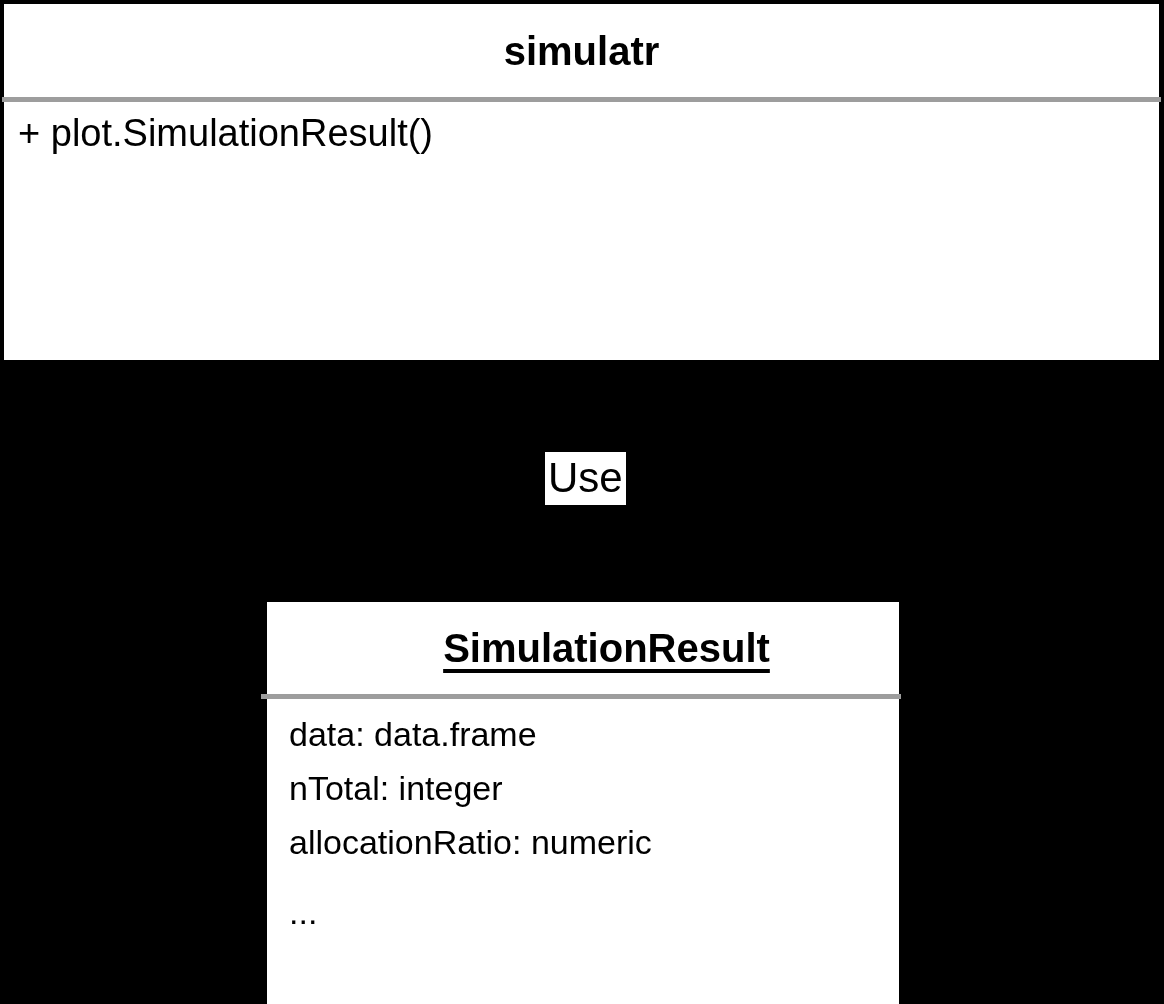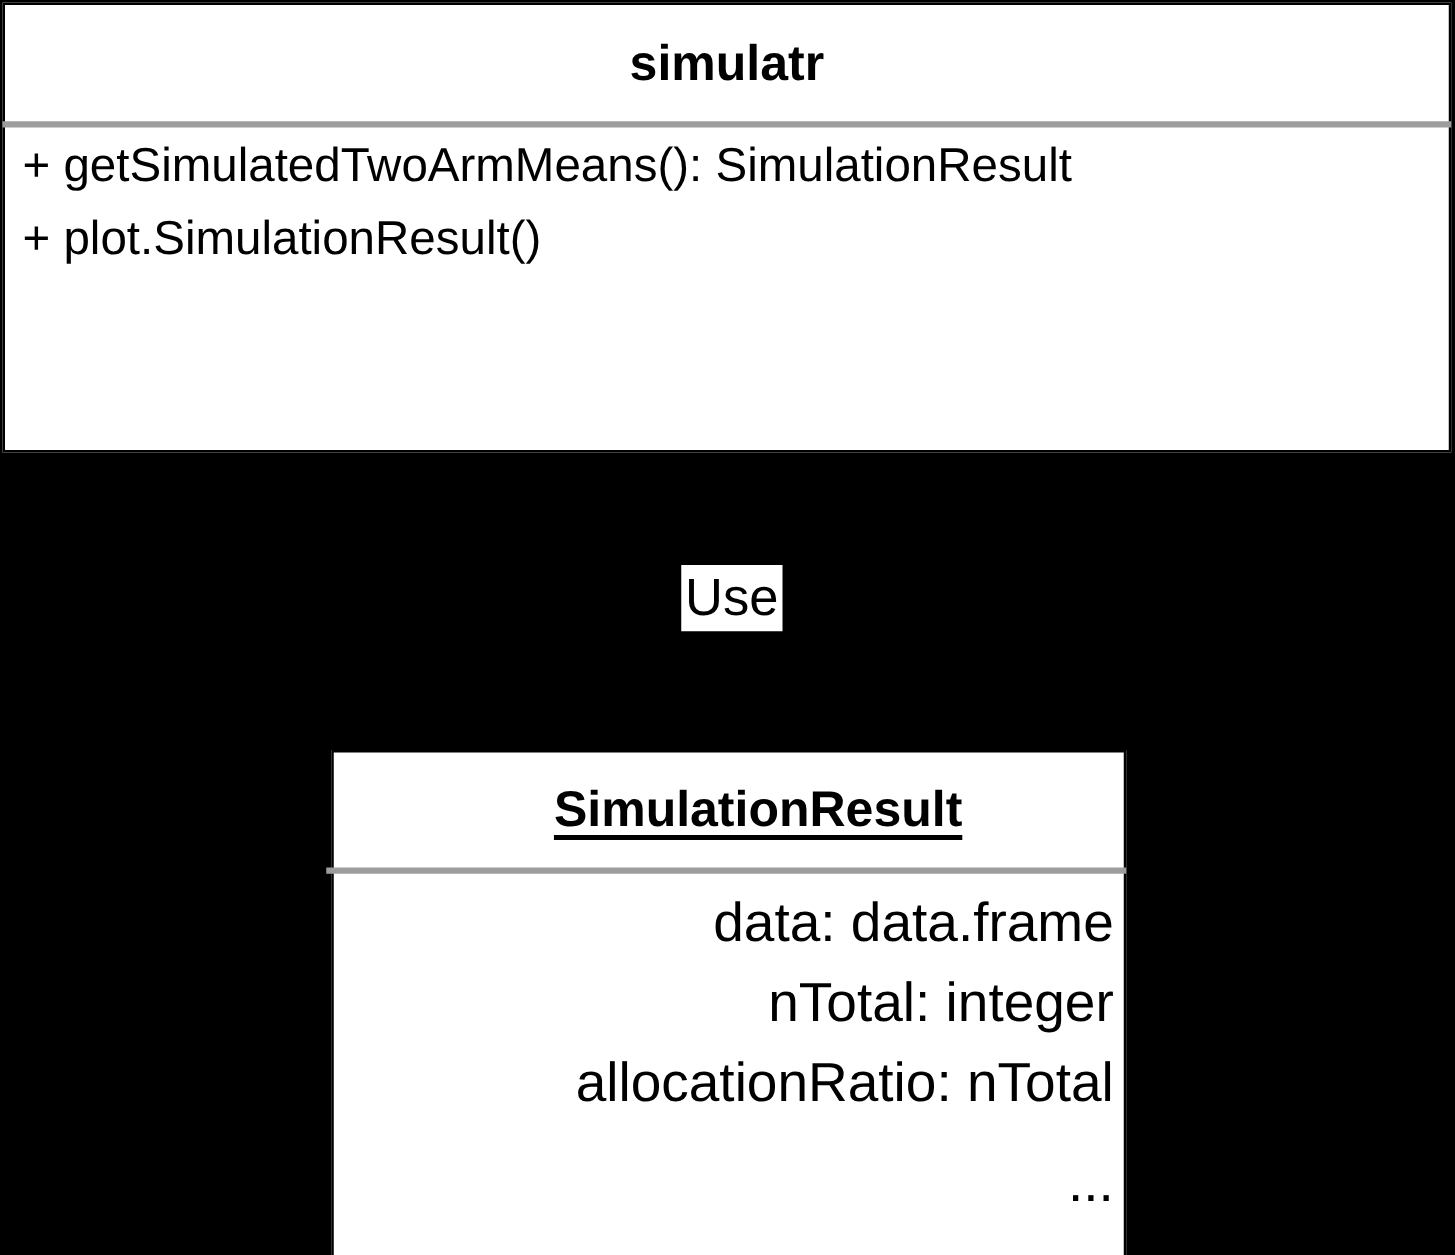--- a/index.html
+++ b/index.html
@@ -133,23 +133,22 @@
     width: 640px;
   }
 
   #box-simulationresult .class-body {
     left: 22px;
     top: 115px;
     right: 8px;
   }
 
   #box-simulationresult .member-line {
-    font-size: 44px;
+    font-size: 34px;
     margin-bottom: 20px;
-    text-align: right;
   }
 
   #box-simulationresult .member-line.spaced-before {
     margin-top: 36px;
   }
 
   
   .assoc-label {
     position: absolute;
     background: #ffffff;
@@ -172,36 +171,35 @@
 
   <div class="class-box" id="box-simulatr">
 
     <div class="class-header">
       <span class="class-title">simulatr</span>
     </div>
 
     <div class="class-divider"></div>
 
     <div class="class-body">
-      <div class="member-line">+ getSimulatedTwoArmMeans(): SimulationResult</div>
       <div class="member-line">+ plot.SimulationResult()</div>
     </div>
   </div>
 
   <div class="assoc-label" id="assoc-use">Use</div>
 
   <div class="class-box" id="box-simulationresult">
 
     <div class="class-header">
       <span class="class-title underlined">SimulationResult</span>
     </div>
 
     <div class="class-divider"></div>
 
     <div class="class-body">
       <div class="member-line">data: data.frame</div>
       <div class="member-line">nTotal: integer</div>
-      <div class="member-line">allocationRatio: nTotal</div>
+      <div class="member-line">allocationRatio: numeric</div>
       <div class="member-line spaced-before">...</div>
     </div>
   </div>
 
 </div>
 
 </body></html>

